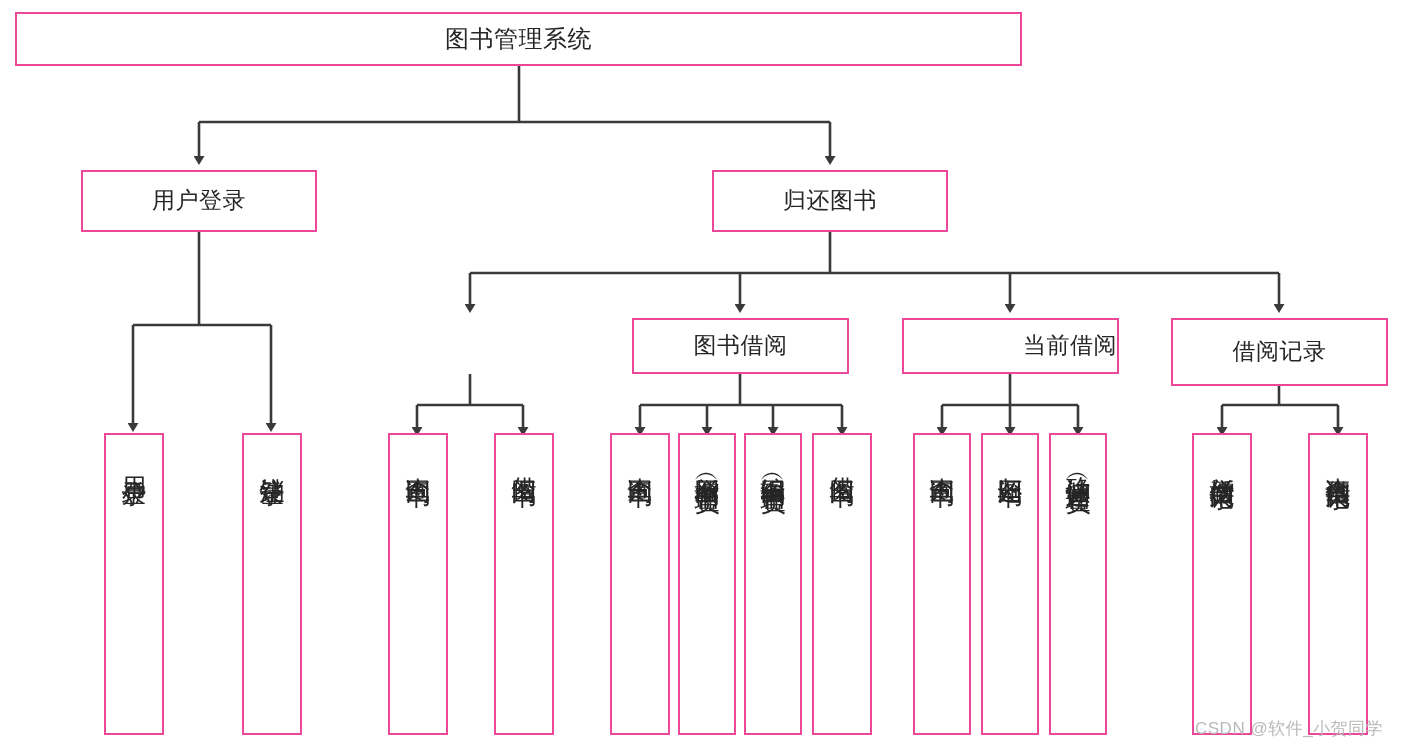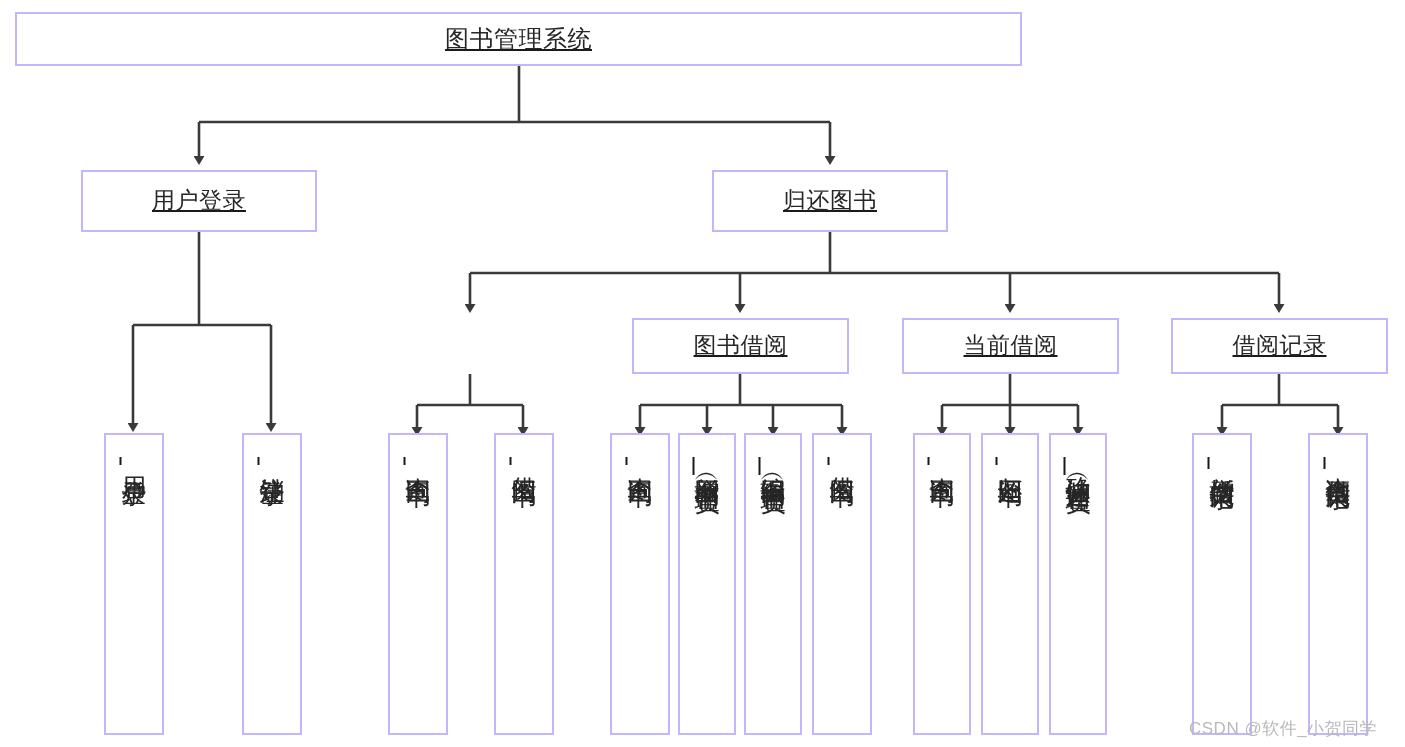--- a/index.html
+++ b/index.html
@@ -22,27 +22,26 @@
     position: absolute;
     left: 0;
     top: 0;
     width: 1405px;
     height: 747px;
     pointer-events: none;
   }
   .node {
     position: absolute;
     box-sizing: border-box;
-    border: 2px solid #c4b5fd;
+    border: 2px solid #ec4899;
     background: #ffffff;
     display: flex;
     align-items: center;
     justify-content: center;
     text-align: center;
-    text-decoration: underline;
   }
   .node .label {
     color: #262626;
     line-height: 1.18;
     letter-spacing: 0.5px;
   }
   .node.horiz .label {
     font-size: 23px;
     writing-mode: horizontal-tb;
   }
@@ -61,20 +60,21 @@
     line-height: 1.08;
     letter-spacing: 2px;
     white-space: nowrap;
   }
   .watermark {
     position: absolute;
     font-size: 17px;
     color: #b9b9b9;
     white-space: nowrap;
     letter-spacing: 0.5px;
+    margin-left: 6px;
   }
 </style>
 </head>
 <body>
 
 <div id="canvas">
 
   <svg id="wires" viewBox="0 0 1405 747">
     <defs>
       <marker id="arrow" markerWidth="9" markerHeight="11" refX="1" refY="5.5" orient="auto" markerUnits="userSpaceOnUse">
@@ -134,24 +134,24 @@
   <div class="node horiz" style="left:81px; top:170px; width:236px; height:62px;">
     <span class="label">用户登录</span>
   </div>
   <div class="node horiz" style="left:712px; top:170px; width:236px; height:62px;">
     <span class="label">归还图书</span>
   </div>
 
   <div class="node horiz" style="left:632px; top:318px; width:217px; height:56px;">
     <span class="label">图书借阅</span>
   </div>
-  <div class="node horiz" style="left:902px; top:318px; width:217px; height:56px;">
+  <div class="node horiz" style="left:902px; top:318px; width:217px; height:56px;justify-content:flex-end;">
     <span class="label">当前借阅</span>
   </div>
-  <div class="node horiz" style="left:1171px; top:318px; width:217px; height:56px;">
+  <div class="node horiz" style="left:1171px; top:318px; width:217px; height:68px;">
     <span class="label">借阅记录</span>
   </div>
 
   <div class="node vert" style="left:104px; top:433px; width:60px; height:302px;">
     <span class="label">用户登录</span>
   </div>
   <div class="node vert" style="left:242px; top:433px; width:60px; height:302px;">
     <span class="label">注销登录</span>
   </div>
 

